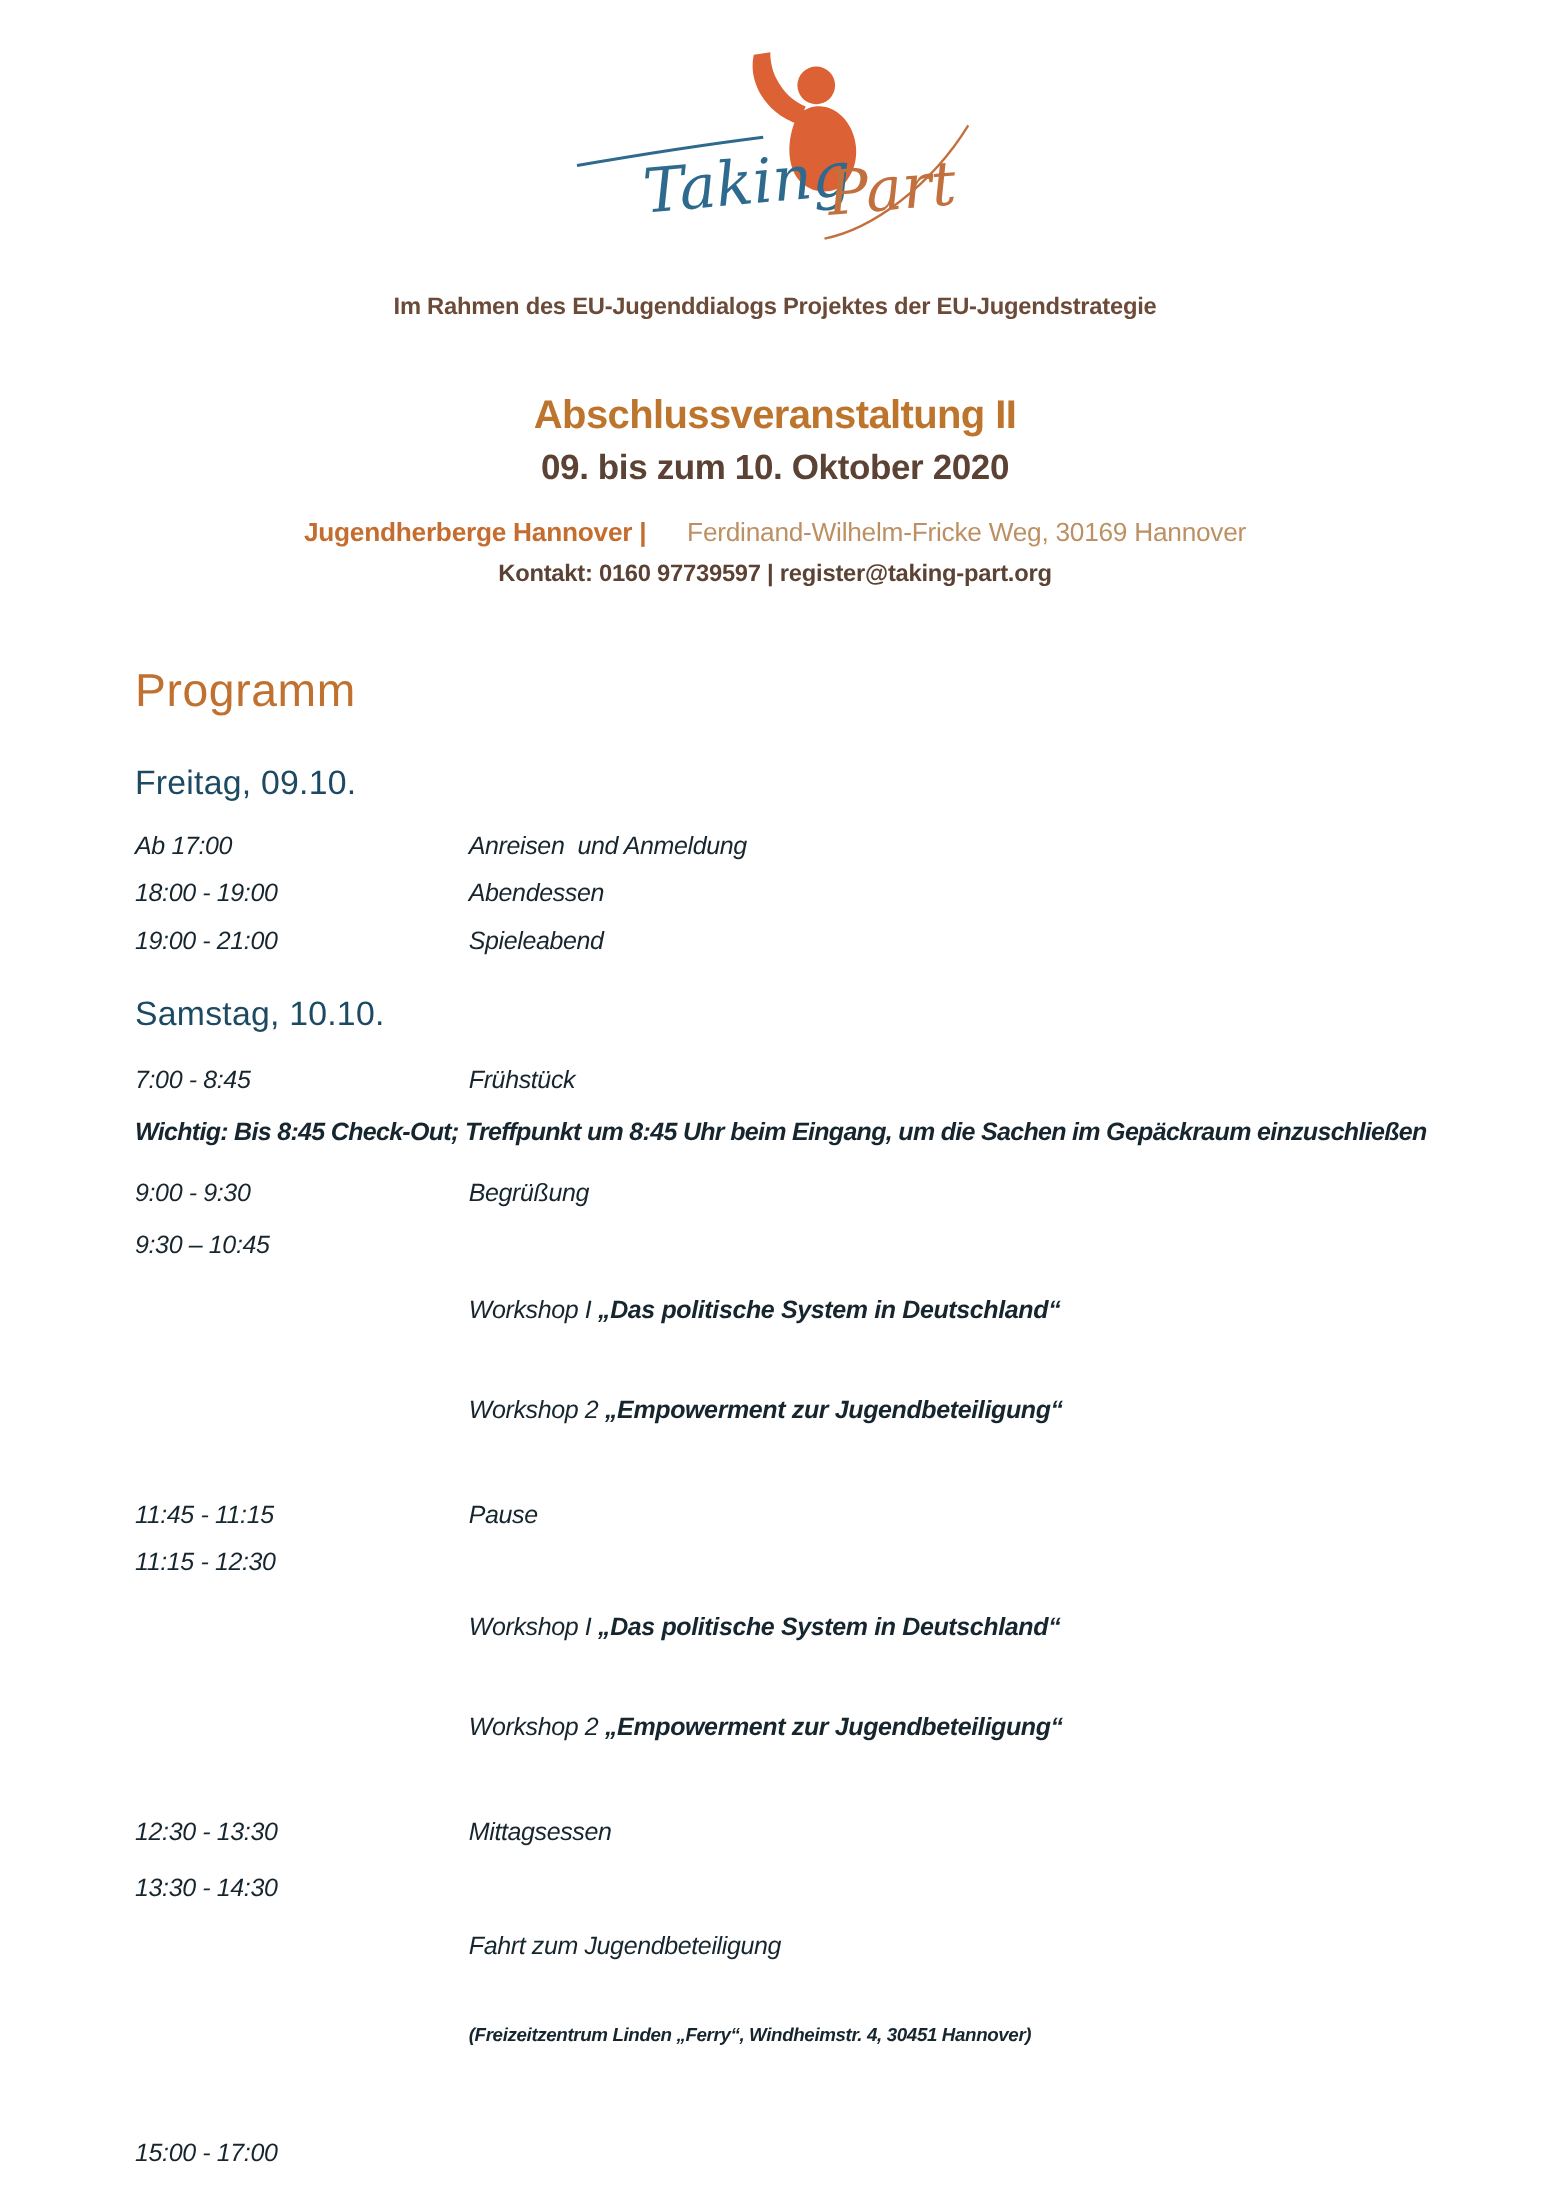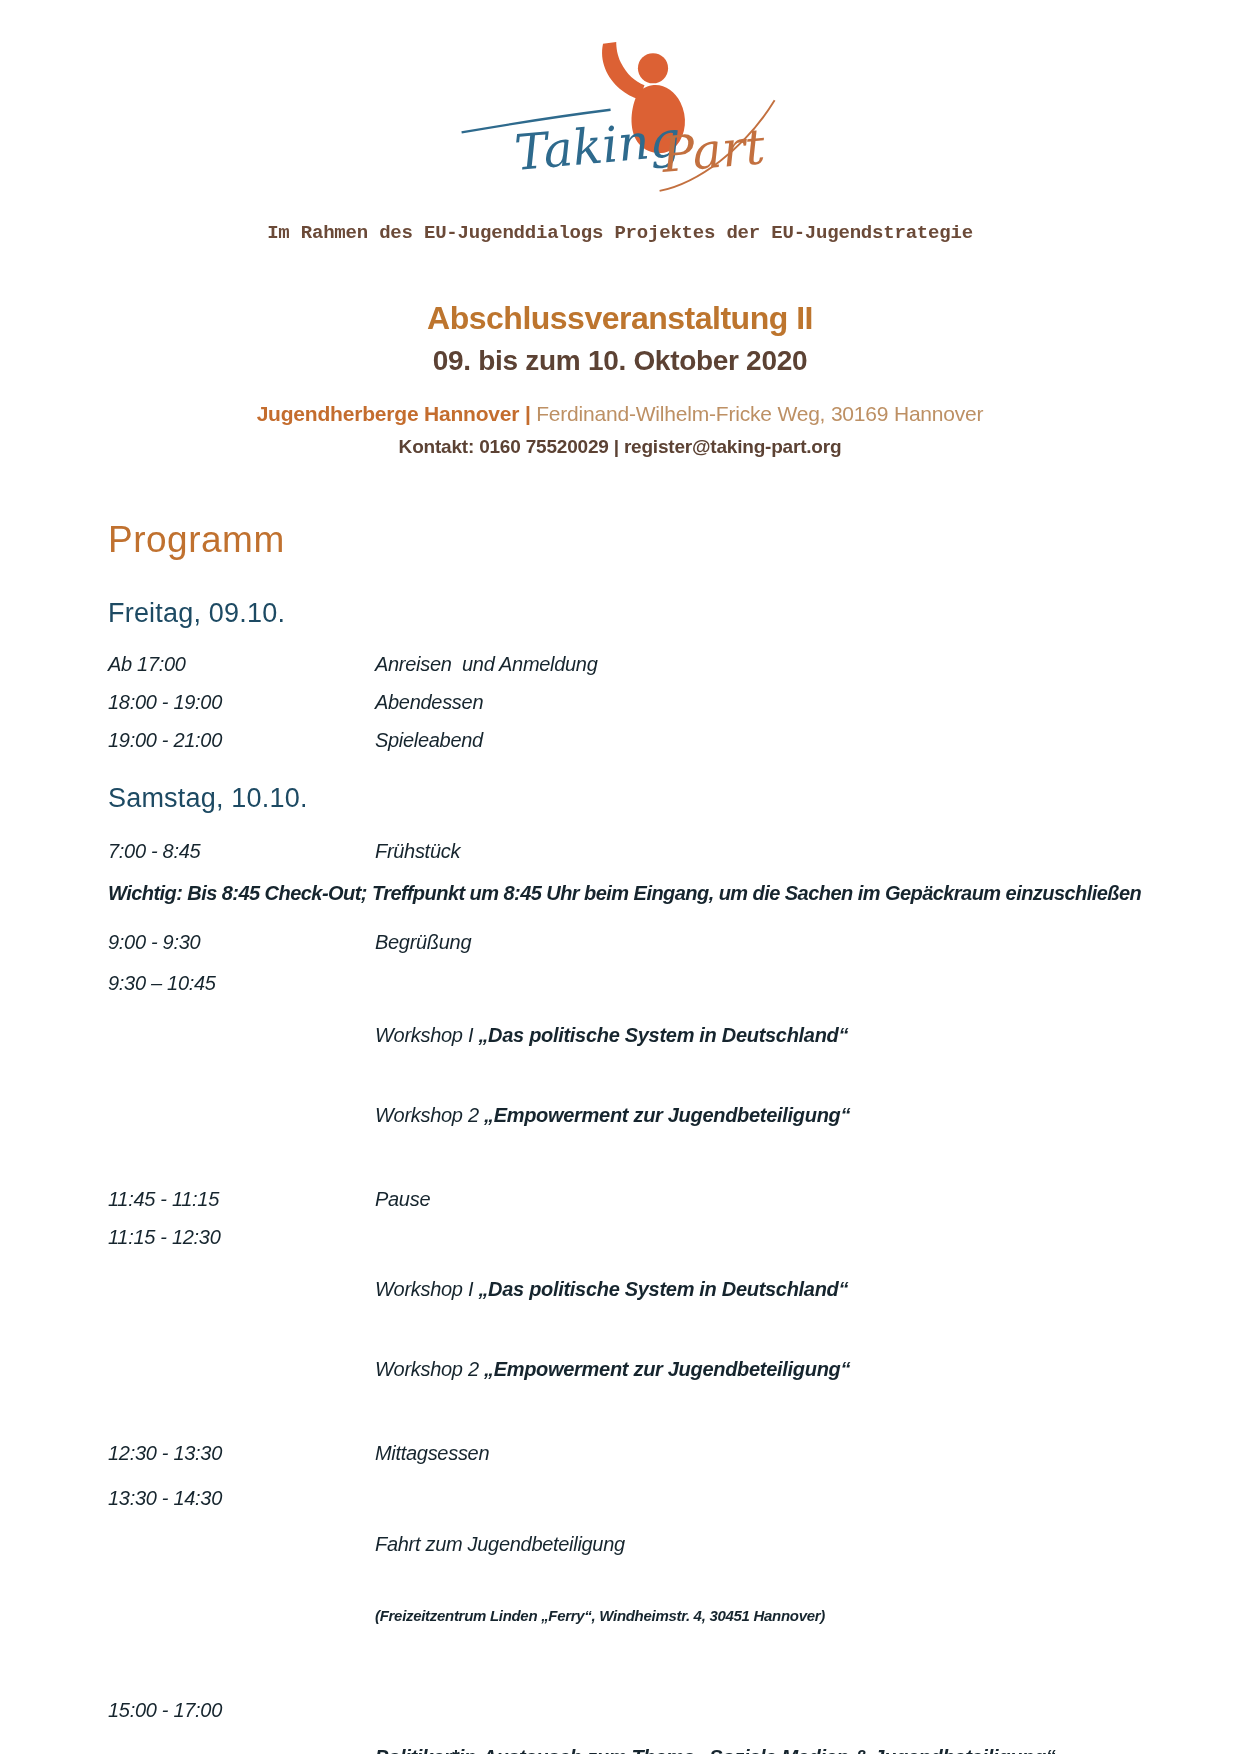--- a/index.html
+++ b/index.html
@@ -11,40 +11,40 @@
     overflow:hidden;
   }
   .page { width:1240px; height:1754px; padding-top:40px; position:relative; }
 
   
   .logo-wrap { text-align:center; }
   .logo-svg { width:330px; height:165px; }
   .logo-script { font-family:"DejaVu Serif", serif; font-style:italic; }
 
   .tagline {
-    margin-top:12px; text-align:center;
+    margin-top:24px; text-align:center;
     font-size:19px; line-height:24px; letter-spacing:-0.2px;
-    color:#6b4a38; font-weight:600;font-family:Liberation Mono, monospace;
+    color:#6b4a38; font-weight:600;
   }
   .event-title {
     margin-top:50px; text-align:center;
     font-size:32px; line-height:46px; letter-spacing:-0.5px;
     color:#bd752e; font-weight:700;
   }
   .event-date {
     margin-top:4px; text-align:center;
     font-size:28px; line-height:32px; letter-spacing:-0.3px;
     color:#5c4234; font-weight:700;
   }
   .venue {
     margin-top:24px; text-align:center;
     font-size:21px; line-height:26px; white-space:pre-wrap; letter-spacing:-0.2px;
   }
   .venue .venue-bold { color:#c46d2e; font-weight:700; }
-  .venue .venue-rest { color:#bd9064; font-weight:400; }
+  .venue .venue-rest { color:#bd9064; font-weight:400;padding-left:27px; }
   .contact {
     margin-top:8px; text-align:center;
     font-size:19px; line-height:24px; letter-spacing:-0.2px;
     color:#5c4234; font-weight:700;
   }
 
   
   .program-heading {
     margin:60px 0 0 108px;
     font-size:37px; line-height:42px;
@@ -107,21 +107,21 @@
     </svg>
   </div>
 
   <p class="tagline">Im Rahmen des EU-Jugenddialogs Projektes der EU-Jugendstrategie</p>
 
   <h1 class="event-title">Abschlussveranstaltung II</h1>
   <h2 class="event-date">09. bis zum 10. Oktober 2020</h2>
 
   <p class="venue"><span class="venue-bold">Jugendherberge Hannover |</span><span class="venue-rest"> Ferdinand-Wilhelm-Fricke Weg, 30169 Hannover</span></p>
 
-  <p class="contact">Kontakt: 0160 75520029 | register@taking-part.org</p>
+  <p class="contact">Kontakt: 0160 97739597 | register@taking-part.org</p>
 
   <h2 class="program-heading">Programm</h2>
 
   <h3 class="day-heading">Freitag, 09.10.</h3>
 
   <div class="sched">
     <div class="srow">
       <div class="time">Ab 17:00</div>
       <div class="desc">Anreisen  und Anmeldung</div>
     </div>

